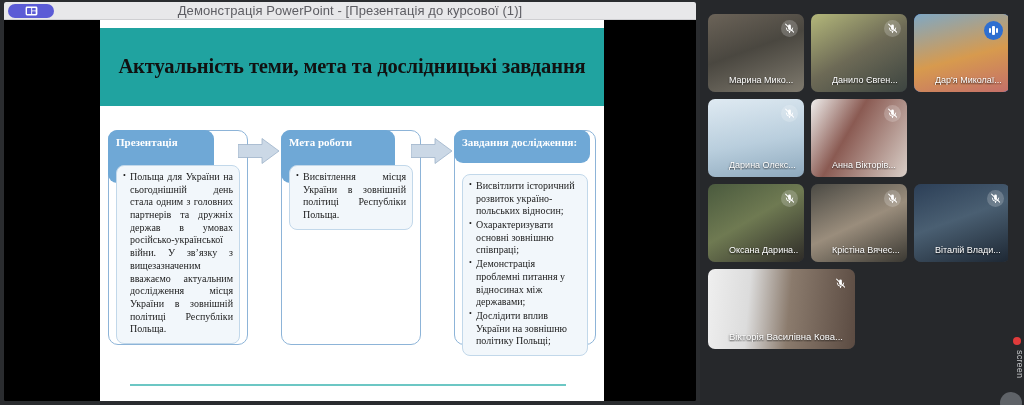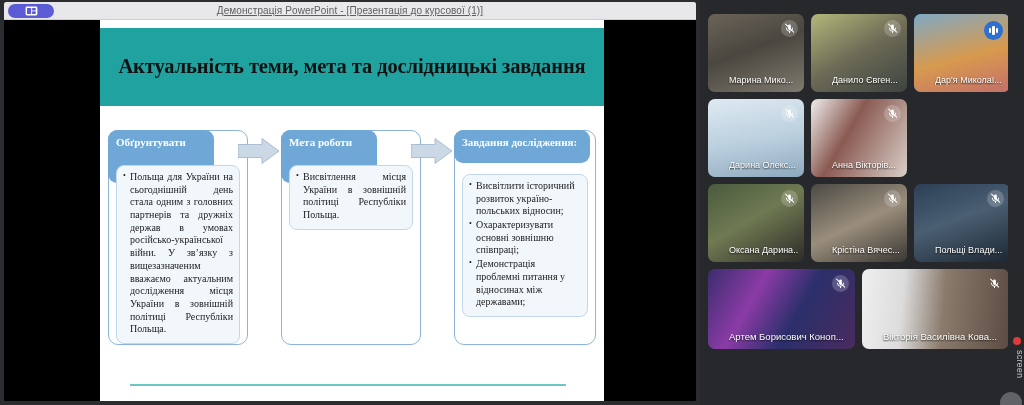--- a/index.html
+++ b/index.html
@@ -42,25 +42,24 @@
     position: relative;
     height: 18px;
     background: #e8e8ea;
     border-bottom: 1px solid #cfcfd2;
     display: flex;
     align-items: center;
     justify-content: center;
   }
 
   #ppt-title-text {
-    font-size: 10px;
+    font-size: 13px;
     color: #5d5d63;
     letter-spacing: 0.1px;
     white-space: nowrap;
-    text-decoration: underline;
   }
 
   #ppt-badge {
     position: absolute;
     left: 4px;
     top: 2px;
     width: 46px;
     height: 14px;
     border-radius: 7px;
     background: #5b5bd6;
@@ -175,21 +174,21 @@
     font-size: 8px;
   }
   .proc-body.justify li { text-align: justify; }
 
   
   #proc-1 { left: 8px; }
   #proc-1 .proc-head { width: 106px; }
   #proc-1 .proc-body { top: 35px; }
 
   #proc-2 { left: 181px; }
-  #proc-2 .proc-head { width: 96px; }
+  #proc-2 .proc-head { width: 114px; }
   #proc-2 .proc-body { top: 35px; }
 
   #proc-3 { left: 354px; width: 142px; }
   #proc-3 .proc-outer { width: 142px; }
   #proc-3 .proc-head { width: 136px; padding-bottom: 14px; }
   #proc-3 .proc-body { top: 44px; width: 126px; }
 
   
   .arrow {
     position: absolute;
@@ -353,21 +352,21 @@
       <div id="slide-stage">
         <div id="slide">
 
           <div id="slide-title-band">
             <div id="slide-title-text">Актуальність теми, мета та дослідницькі завдання</div>
           </div>
 
           <div class="proc" id="proc-1">
             <div class="proc-outer"></div>
             <div class="proc-head">
-              <div class="proc-head-text">Обґрунтувати</div>
+              <div class="proc-head-text">Презентація</div>
             </div>
             <div class="proc-body justify">
               <ul>
                 <li>Польща для України на сьогоднішній день стала одним з головних партнерів та дружніх держав в умовах російсько-української війни. У зв’язку з вищезазначеним вважаємо актуальним дослідження місця України в зовнішній політиці Республіки Польща.</li>
               </ul>
             </div>
           </div>
 
           <div class="arrow" id="arrow-1">
             <svg width="42" height="26" viewBox="0 0 42 26" aria-hidden="true">
@@ -396,20 +395,21 @@
           <div class="proc" id="proc-3">
             <div class="proc-outer"></div>
             <div class="proc-head">
               <div class="proc-head-text">Завдання дослідження:</div>
             </div>
             <div class="proc-body">
               <ul>
                 <li>Висвітлити історичний розвиток україно-польських відносин;</li>
                 <li>Охарактеризувати основні зовнішню співпраці;</li>
                 <li>Демонстрація проблемні питання у відносинах між державами;</li>
+                <li>Дослідити вплив України на зовнішню політику Польщі;</li>
               </ul>
             </div>
           </div>
 
           <div id="slide-rule"></div>
         </div>
       </div>
 
     </div>
   </div>
@@ -505,36 +505,24 @@
           <div class="tile">
             <div class="tile-bg" style="background: linear-gradient(160deg, rgb(44, 63, 87) 0%, rgb(74, 95, 114) 45%, rgb(29, 39, 51) 100%);"></div>
             <div class="mute-badge">
               <svg width="11" height="11" viewBox="0 0 24 24" aria-hidden="true">
                 <path d="M12 3a3 3 0 0 1 3 3v6a3 3 0 0 1-3 3 3 3 0 0 1-3-3V6a3 3 0 0 1 3-3z" fill="#ffffff"></path>
                 <path d="M5 11a7 7 0 0 0 14 0" stroke="#ffffff" stroke-width="2" fill="none" stroke-linecap="round"></path>
                 <path d="M12 18v3" stroke="#ffffff" stroke-width="2" stroke-linecap="round"></path>
                 <path d="M3.5 2.5 21 20" stroke="#ffffff" stroke-width="2.2" stroke-linecap="round"></path>
               </svg>
             </div>
-            <div class="tile-name">Польщі Влади...</div>
+            <div class="tile-name">Віталій Влади...</div>
           </div>
         </div>
         <div class="people-row">
-          <div class="tile wide">
-            <div class="tile-bg" style="background: linear-gradient(120deg, rgb(59, 45, 110) 0%, rgb(139, 59, 166) 32%, rgb(43, 47, 107) 60%, rgb(74, 43, 94) 100%);"></div>
-            <div class="mute-badge">
-              <svg width="11" height="11" viewBox="0 0 24 24" aria-hidden="true">
-                <path d="M12 3a3 3 0 0 1 3 3v6a3 3 0 0 1-3 3 3 3 0 0 1-3-3V6a3 3 0 0 1 3-3z" fill="#ffffff"></path>
-                <path d="M5 11a7 7 0 0 0 14 0" stroke="#ffffff" stroke-width="2" fill="none" stroke-linecap="round"></path>
-                <path d="M12 18v3" stroke="#ffffff" stroke-width="2" stroke-linecap="round"></path>
-                <path d="M3.5 2.5 21 20" stroke="#ffffff" stroke-width="2.2" stroke-linecap="round"></path>
-              </svg>
-            </div>
-            <div class="tile-name">Артем Борисович Коноп...</div>
-          </div>
           <div class="tile wide">
             <div class="tile-bg" style="background: linear-gradient(95deg, rgb(239, 239, 239) 0%, rgb(220, 220, 220) 28%, rgb(139, 123, 109) 55%, rgb(91, 75, 66) 100%);"></div>
             <div class="mute-badge flat">
               <svg width="11" height="11" viewBox="0 0 24 24" aria-hidden="true">
                 <path d="M12 3a3 3 0 0 1 3 3v6a3 3 0 0 1-3 3 3 3 0 0 1-3-3V6a3 3 0 0 1 3-3z" fill="#ffffff"></path>
                 <path d="M5 11a7 7 0 0 0 14 0" stroke="#ffffff" stroke-width="2" fill="none" stroke-linecap="round"></path>
                 <path d="M12 18v3" stroke="#ffffff" stroke-width="2" stroke-linecap="round"></path>
                 <path d="M3.5 2.5 21 20" stroke="#ffffff" stroke-width="2.2" stroke-linecap="round"></path>
               </svg>
             </div>

